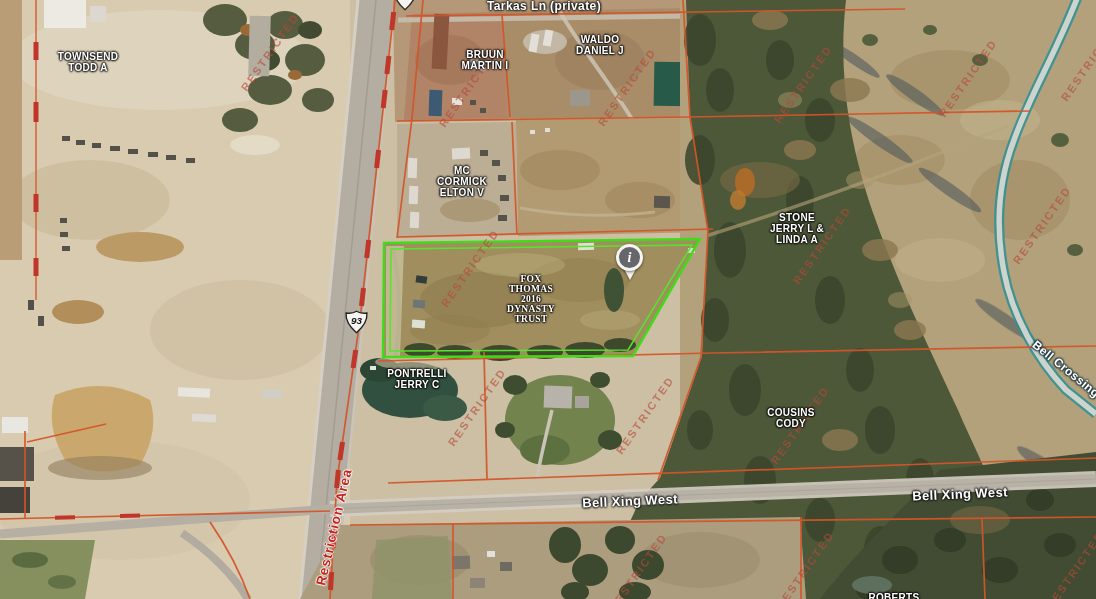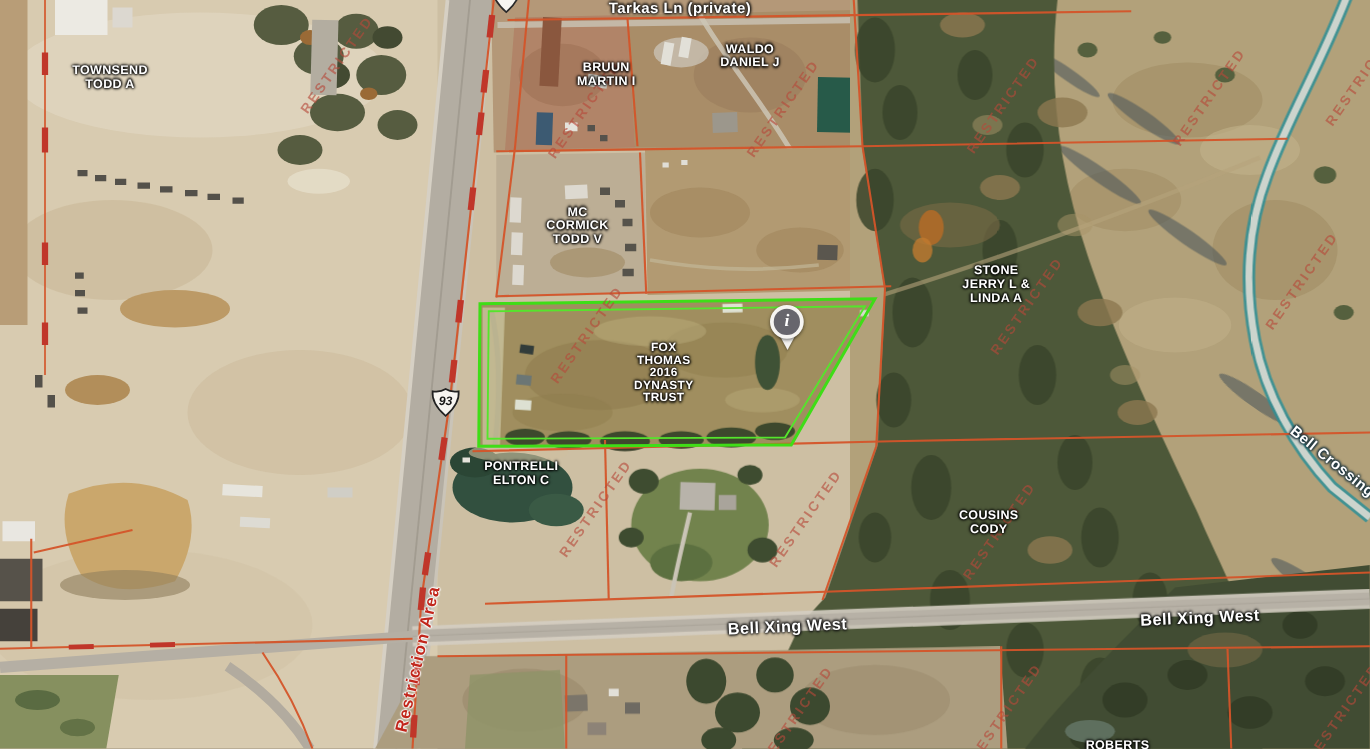--- a/index.html
+++ b/index.html
@@ -11,21 +11,21 @@
   .map svg.bg{position:absolute;left:0;top:0;}
   .overlay{position:absolute;left:0;top:0;width:100%;height:100%;}
   .overlay .lbl,.overlay .wm,.overlay .road-lbl,.overlay .restr{pointer-events:none;}
   .lbl{
     position:absolute;transform:translate(-50%,-50%);
     color:#fff;font-weight:bold;font-size:10px;line-height:11px;
     text-align:center;white-space:pre-line;letter-spacing:.3px;
     text-shadow:0 1px 2px rgba(0,0,0,.95),1px 0 2px rgba(0,0,0,.85),
                 -1px 0 2px rgba(0,0,0,.85),0 -1px 2px rgba(0,0,0,.85);
   }
-  .lbl.fox{font-size:9.5px;line-height:10px;}
+  .lbl.fox{font-size:9.5px;line-height:10px;font-family:Liberation Serif, serif;}
   .road-lbl{
     position:absolute;transform:translate(-50%,-50%) rotate(-2.5deg);
     color:#fff;font-weight:bold;font-size:13px;letter-spacing:.4px;white-space:nowrap;
     text-shadow:0 1px 2px rgba(20,20,20,.95),1px 0 2px rgba(20,20,20,.9),
                 -1px 0 2px rgba(20,20,20,.9),0 -1px 2px rgba(20,20,20,.9);
   }
   .road-lbl.lane{font-size:12px;transform:translate(-50%,-50%);text-align:center;}
   .road-lbl.bellcross{
     font-size:12px;transform:translate(-50%,-50%) rotate(39deg);
     text-shadow:0 1px 2px #16303c,1px 0 2px #16303c,-1px 0 2px #16303c,0 -1px 2px #16303c;
@@ -403,31 +403,31 @@
     <span class="restr" style="left:334px;top:527px">Restriction Area</span>
 
     <span class="lbl" style="left:88px;top:62px">TOWNSEND
 TODD A</span>
     <span class="lbl" style="left:485px;top:60px">BRUUN
 MARTIN I</span>
     <span class="lbl" style="left:600px;top:45px">WALDO
 DANIEL J</span>
     <span class="lbl" style="left:462px;top:181px">MC
 CORMICK
-TODD V</span>
+ELTON V</span>
     <span class="lbl" style="left:797px;top:228px">STONE
 JERRY L &amp;
 LINDA A</span>
     <span class="lbl fox" style="left:531px;top:299px">FOX
 THOMAS
 2016
 DYNASTY
 TRUST</span>
     <span class="lbl" style="left:417px;top:379px">PONTRELLI
-ELTON C</span>
+JERRY C</span>
     <span class="lbl" style="left:791px;top:418px">COUSINS
 CODY</span>
     <span class="lbl" style="left:894px;top:597px">ROBERTS</span>
   </div>
 
   <div class="shield" style="left:344px;top:310px;width:25px;height:24px">
     <svg width="25" height="24" viewBox="0 0 24 23">
       <path d="M12,1.2 C9.3,2.9 5.8,3.5 2,2.9 C1.5,8.2 3.2,14.2 12,21.8
                C20.8,14.2 22.5,8.2 22,2.9 C18.2,3.5 14.7,2.9 12,1.2 Z" fill="#f7f5f1" stroke="#222222" stroke-width="1.3"></path>
       <text x="12" y="13.8" text-anchor="middle" font-size="9.5" font-weight="bold" fill="#151515" font-family="Liberation Sans, sans-serif">93</text>

